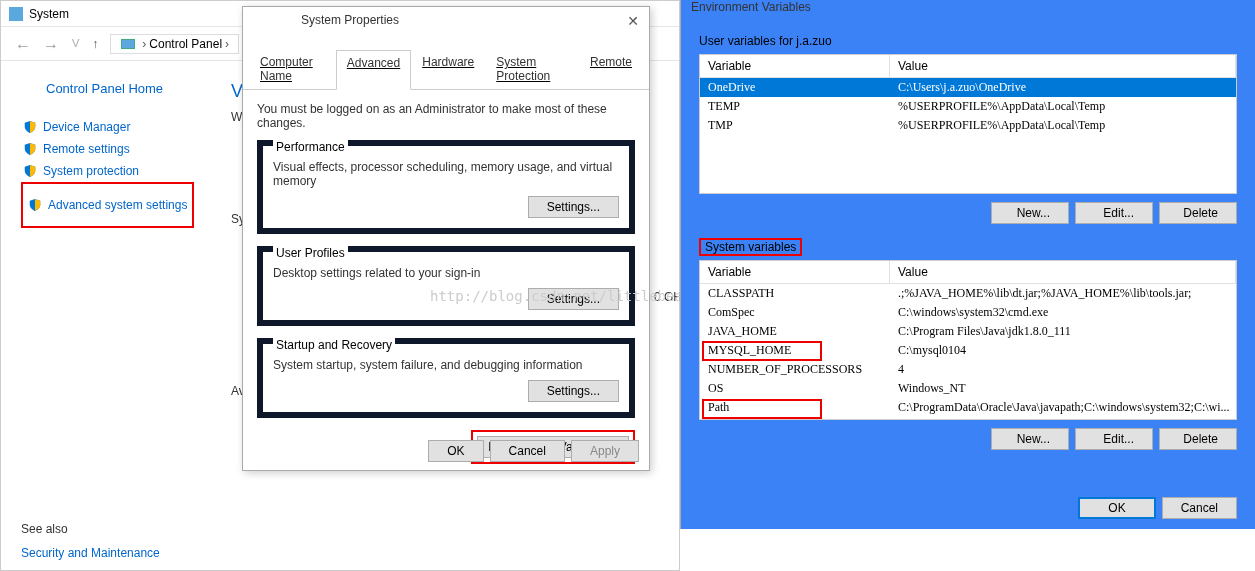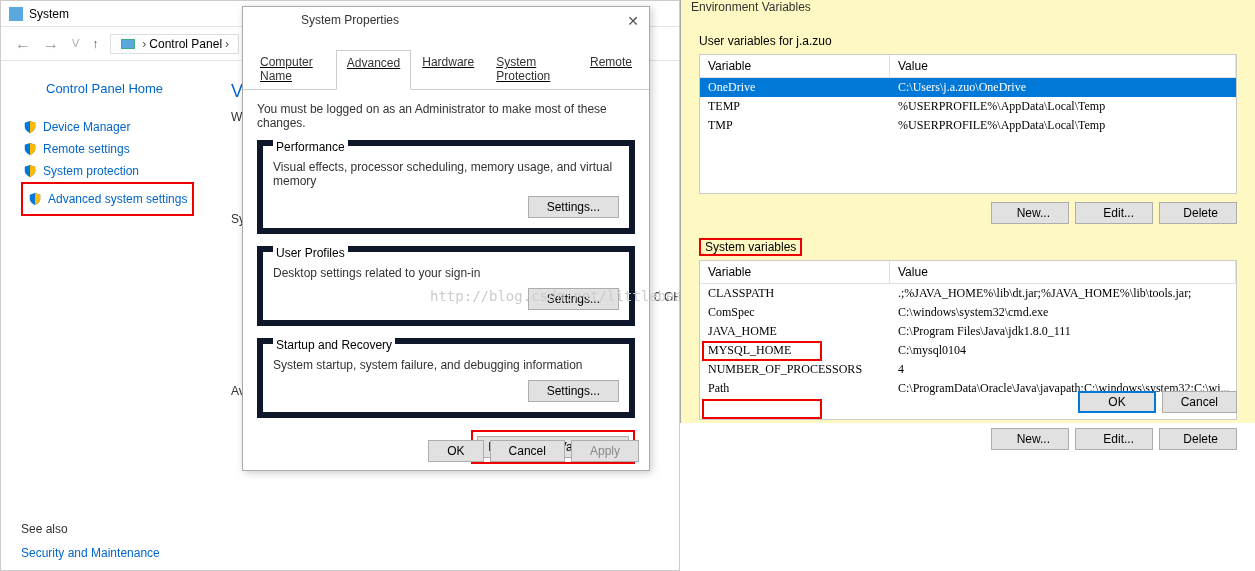--- a/index.html
+++ b/index.html
@@ -13,21 +13,21 @@
   .nav-arrow { color: #999; padding: 0 6px; font-size: 16px; }
   .nav-up { color: #555; padding: 0 6px; }
   .nav-mon { width: 14px; height: 10px; background: #5aa8de; border: 1px solid #4a7; display: inline-block; vertical-align: middle; margin: 0 4px; }
   .nav-sep { padding: 0 3px; color: #555; }
   .cp-body { display: flex; }
   .cp-left { width: 230px; padding: 20px 0 0 20px; }
   .cp-head { color: #0066cc; font-size: 13px; margin-bottom: 20px; display: block; margin-left: 25px; }
   .cp-link { display: flex; align-items: center; padding: 4px 2px; color: #0066cc; cursor: pointer; }
   .shield { width: 14px; height: 14px; margin-right: 6px; }
   .shield svg { width: 14px; height: 14px; }
-  .hl-box { border: 2px solid #e00; display: inline-block; padding: 4px 3px; }
+  .hl-box { border: 2px solid #e00; display: inline-block; padding: 10px 3px; }
   .cp-main { padding: 20px 0 0 0; }
   .cp-main h2 { color: #0066cc; font-weight: normal; font-size: 18px; margin-bottom: 8px; }
   .cp-truncW { color: #333; }
   .see-also { position: absolute; bottom: 10px; left: 20px; color: #333; }
   .see-also .sl { color: #0066cc; margin-top: 10px; display: block; }
 
   
   .sp-dialog { position: absolute; left: 242px; top: 6px; width: 408px; height: 465px; background: #fff; border: 1px solid #aaa; box-shadow: 2px 2px 8px rgba(0,0,0,.2); }
   .sp-title { display: flex; justify-content: space-between; padding: 6px 10px; font-size: 12px; color: #333; margin-left: 48px; }
   .sp-close { color: #555; font-size: 14px; cursor: pointer; }
@@ -40,21 +40,21 @@
   .fieldset .legend { position: relative; top: -12px; background: #fff; display: inline-block; padding: 0 3px; font-size: 12px; }
   .fieldset .desc { margin-top: -6px; margin-bottom: 8px; color: #333; }
   .fs-btn-row { text-align: right; }
   .winbtn { background: #e1e1e1; border: 1px solid #adadad; padding: 3px 18px; cursor: pointer; font-size: 12px; font-family: inherit; }
   .winbtn:disabled { color: #888; }
   .sp-envrow { text-align: right; margin-top: 8px; }
   .env-hl { border: 2px solid #e00; display: inline-block; padding: 4px; }
   .sp-footer { position: absolute; bottom: 8px; right: 10px; display: flex; gap: 6px; }
 
   
-  .ev-dialog { position: absolute; left: 680px; top: 0; width: 575px; height: 423px; background: #fef9c3; border-left: 1px solid #aaa; }
+  .ev-dialog { position: absolute; left: 680px; top: 0; width: 575px; height: 529px; background: #3b82f6; border-left: 1px solid #aaa; }
   .ev-title { padding: 0 10px 6px; font-size: 12px; color: #333; }
   .ev-section { margin: 14px 18px 0; }
   .ev-grp-hdr { font-size: 12px; margin-bottom: 6px; }
   .ev-table { border: 1px solid #ccc; height: 140px; overflow: hidden; background: #fff; }
   .ev-hdr { display: flex; border-bottom: 1px solid #e0e0e0; background: #fff; }
   .ev-hdr div { padding: 4px 8px; border-right: 1px solid #e0e0e0; font-size: 12px; }
   .ev-hdr .c1 { width: 190px; }
   .ev-hdr .c2 { flex: 1; }
   .ev-row { display: flex; font-size: 12px; }
   .ev-row div { padding: 2px 8px; white-space: nowrap; overflow: hidden; font-family: Liberation Serif, serif; }
@@ -240,20 +240,24 @@
           </div>
           <div class="ev-row">
             <div class="c1">MYSQL_HOME</div>
             <div class="c2">C:\mysql0104</div>
           </div>
           <div class="ev-row">
             <div class="c1">NUMBER_OF_PROCESSORS</div>
             <div class="c2">4</div>
           </div>
           <div class="ev-row">
+            <div class="c1">OS</div>
+            <div class="c2">Windows_NT</div>
+          </div>
+          <div class="ev-row">
             <div class="c1">Path</div>
             <div class="c2">C:\ProgramData\Oracle\Java\javapath;C:\windows\system32;C:\wi...</div>
           </div>
         </div>
       <div class="row-hl" style="left:2px;top:80px;width:120px;height:20px"></div>
       <div class="row-hl" style="left:2px;top:138px;width:120px;height:20px"></div>
     </div>
     <div class="ev-btns">
       <button class="winbtn">New...</button>
       <button class="winbtn">Edit...</button>

